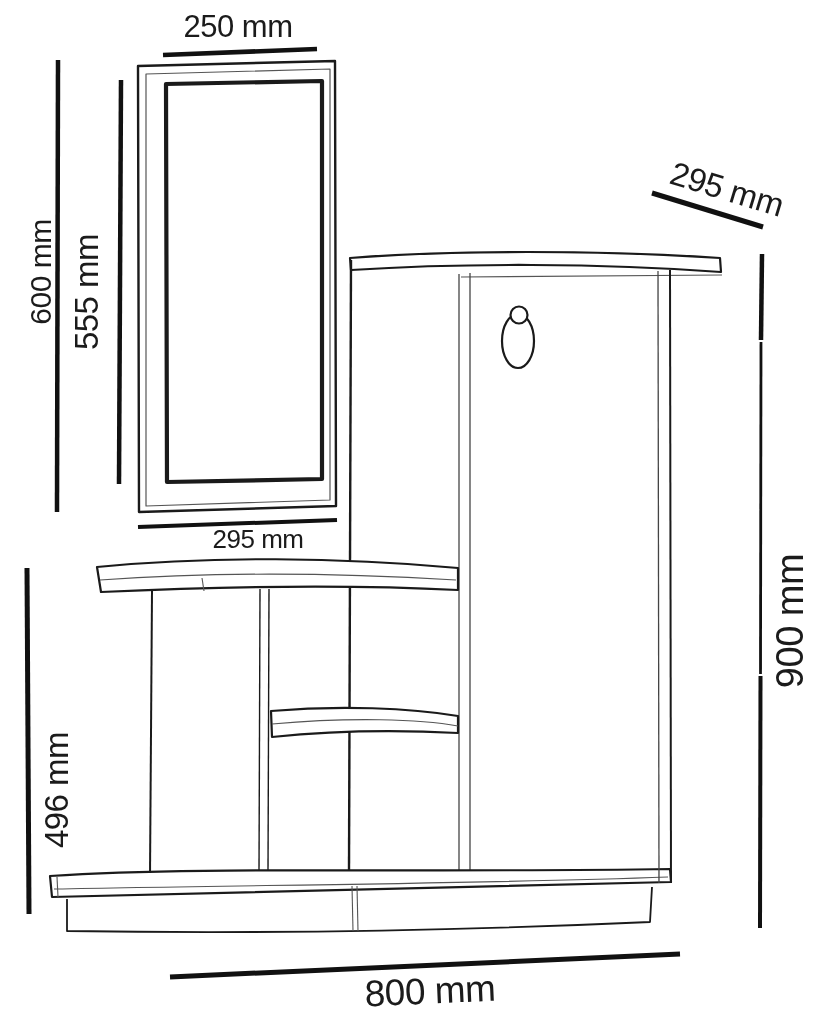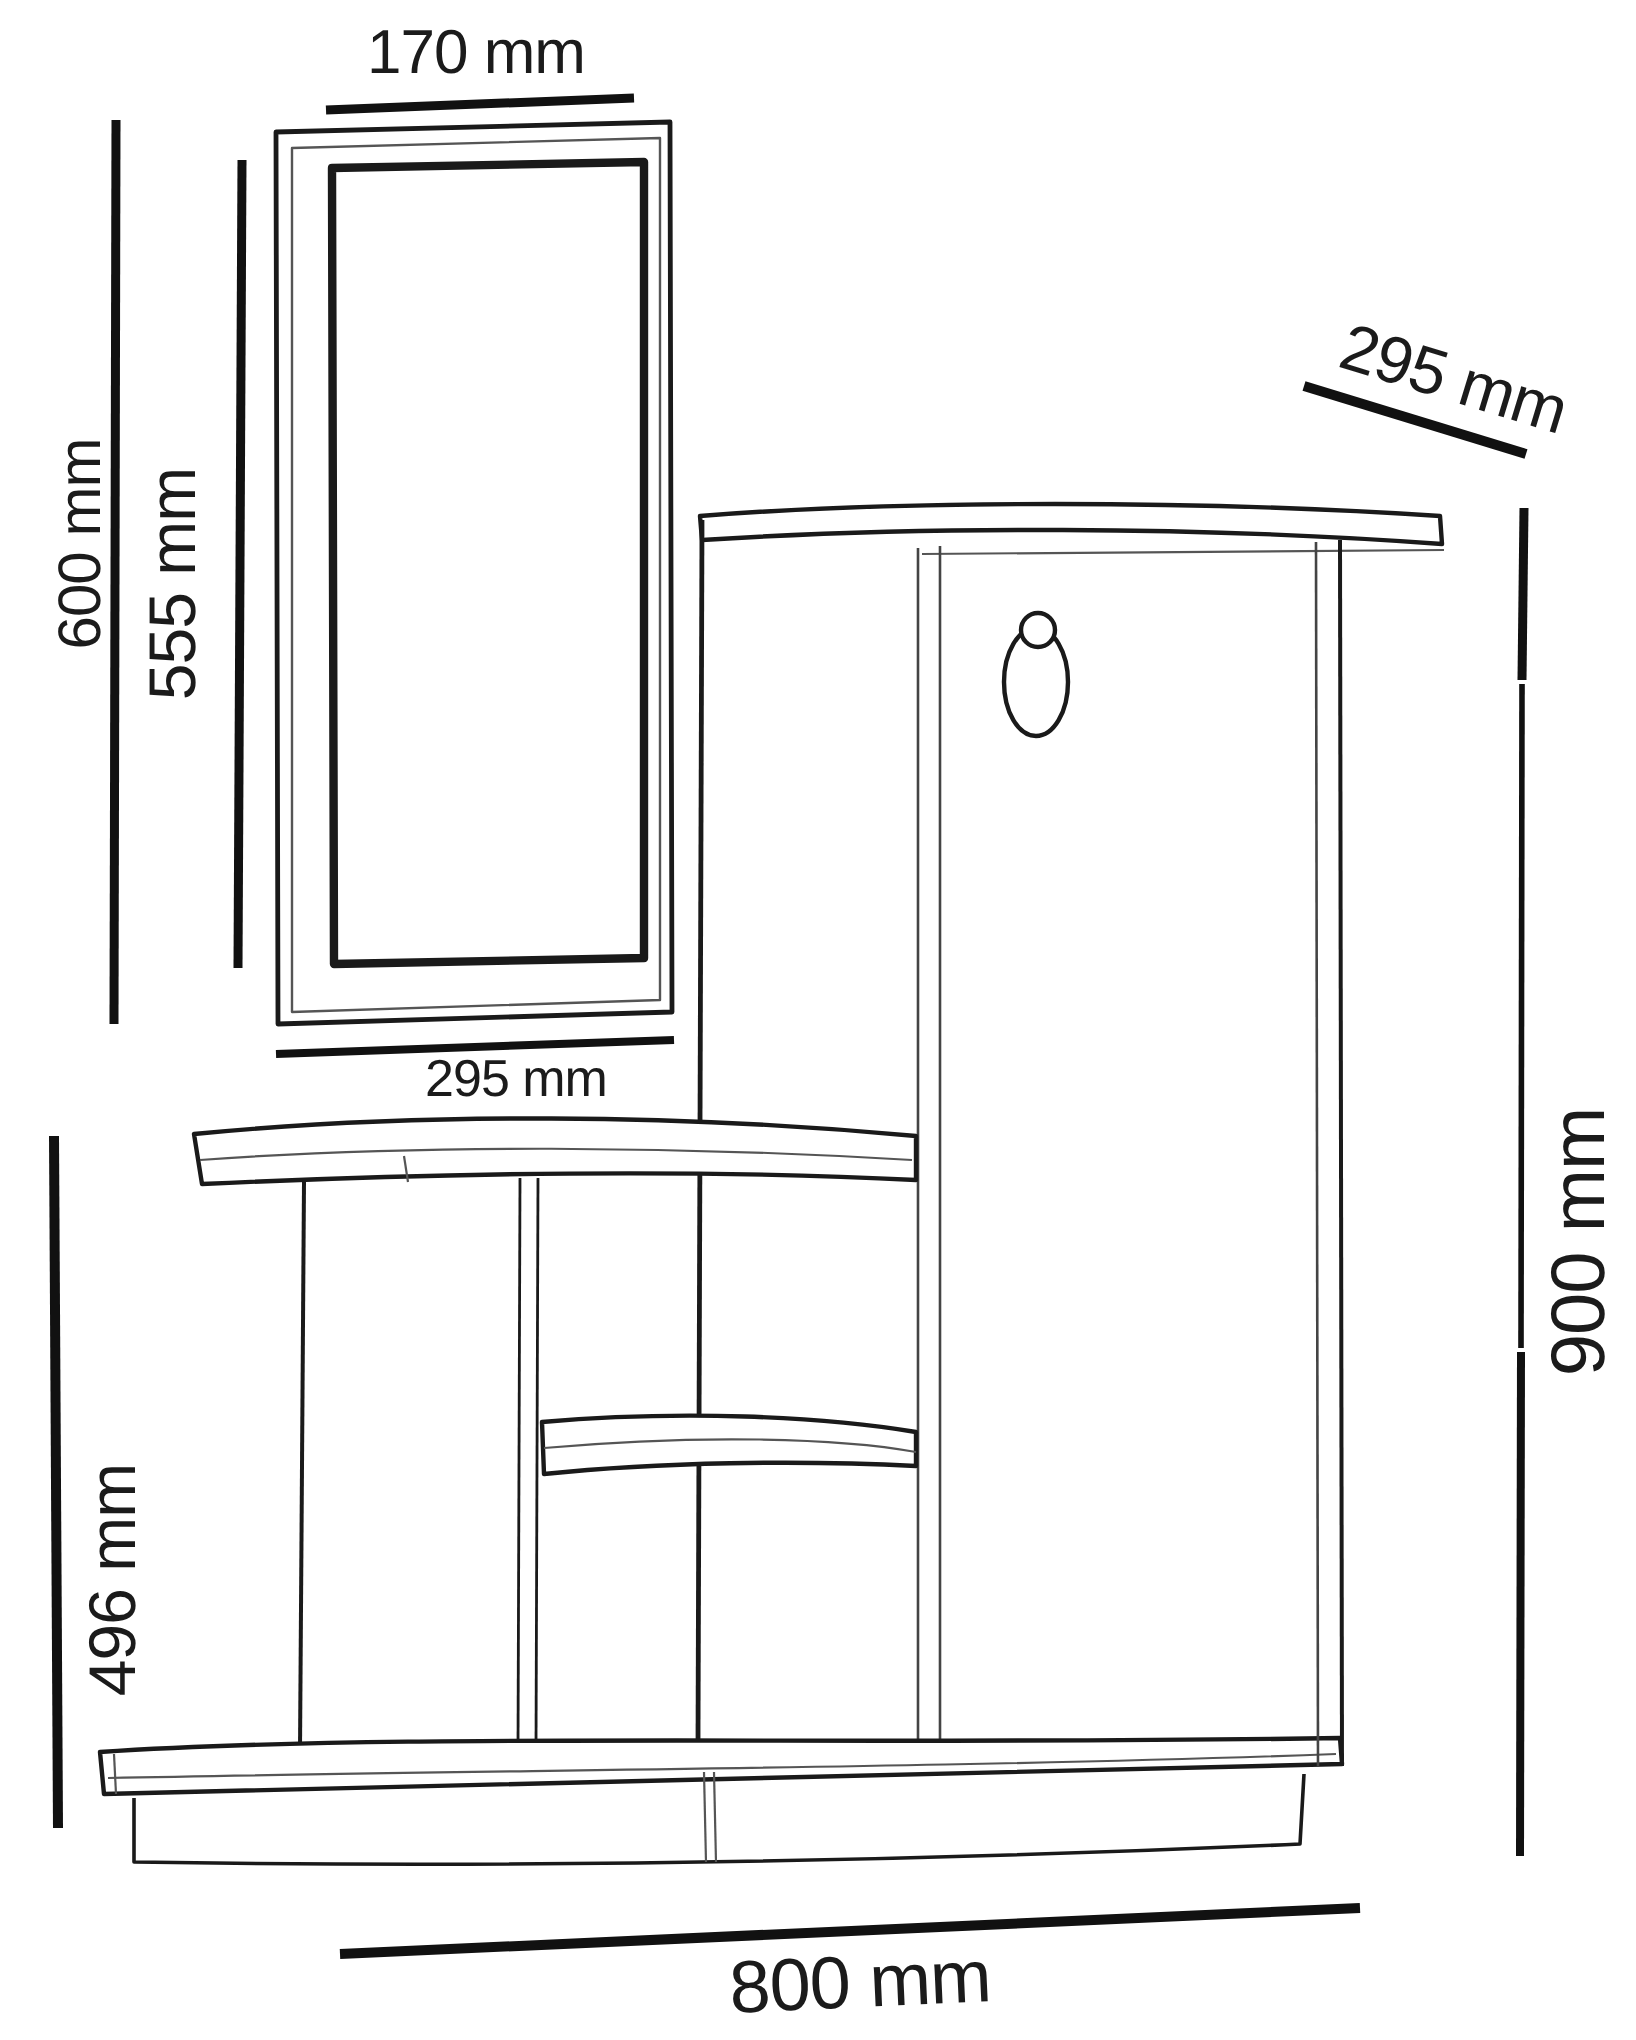--- a/index.html
+++ b/index.html
@@ -79,21 +79,21 @@
       <path stroke-width="4" d="M138,527 L337,520"></path>
       <path stroke-width="5" d="M652,193 L763,227"></path>
       <path stroke-width="4.5" d="M762,254 L761,340"></path>
       <path stroke-width="2.8" d="M761,342 L760.5,674"></path>
       <path stroke-width="4" d="M760.5,676 L760,928"></path>
       <path stroke-width="5" d="M27,568 L29,914"></path>
       <path stroke-width="5" d="M170,977 L680,954"></path>
     </g>
   </svg>
 
-  <div class="dim-label lbl-250">170 mm</div>
+  <div class="dim-label lbl-250">250 mm</div>
   <div class="dim-label rot-ccw lbl-600">600 mm</div>
   <div class="dim-label rot-ccw lbl-555">555 mm</div>
   <div class="dim-label lbl-295m">295 mm</div>
   <div class="dim-label lbl-295d">295 mm</div>
   <div class="dim-label lbl-900">900 mm</div>
   <div class="dim-label rot-ccw lbl-496">496 mm</div>
   <div class="dim-label lbl-800">800 mm</div>
 
 </div>
 

